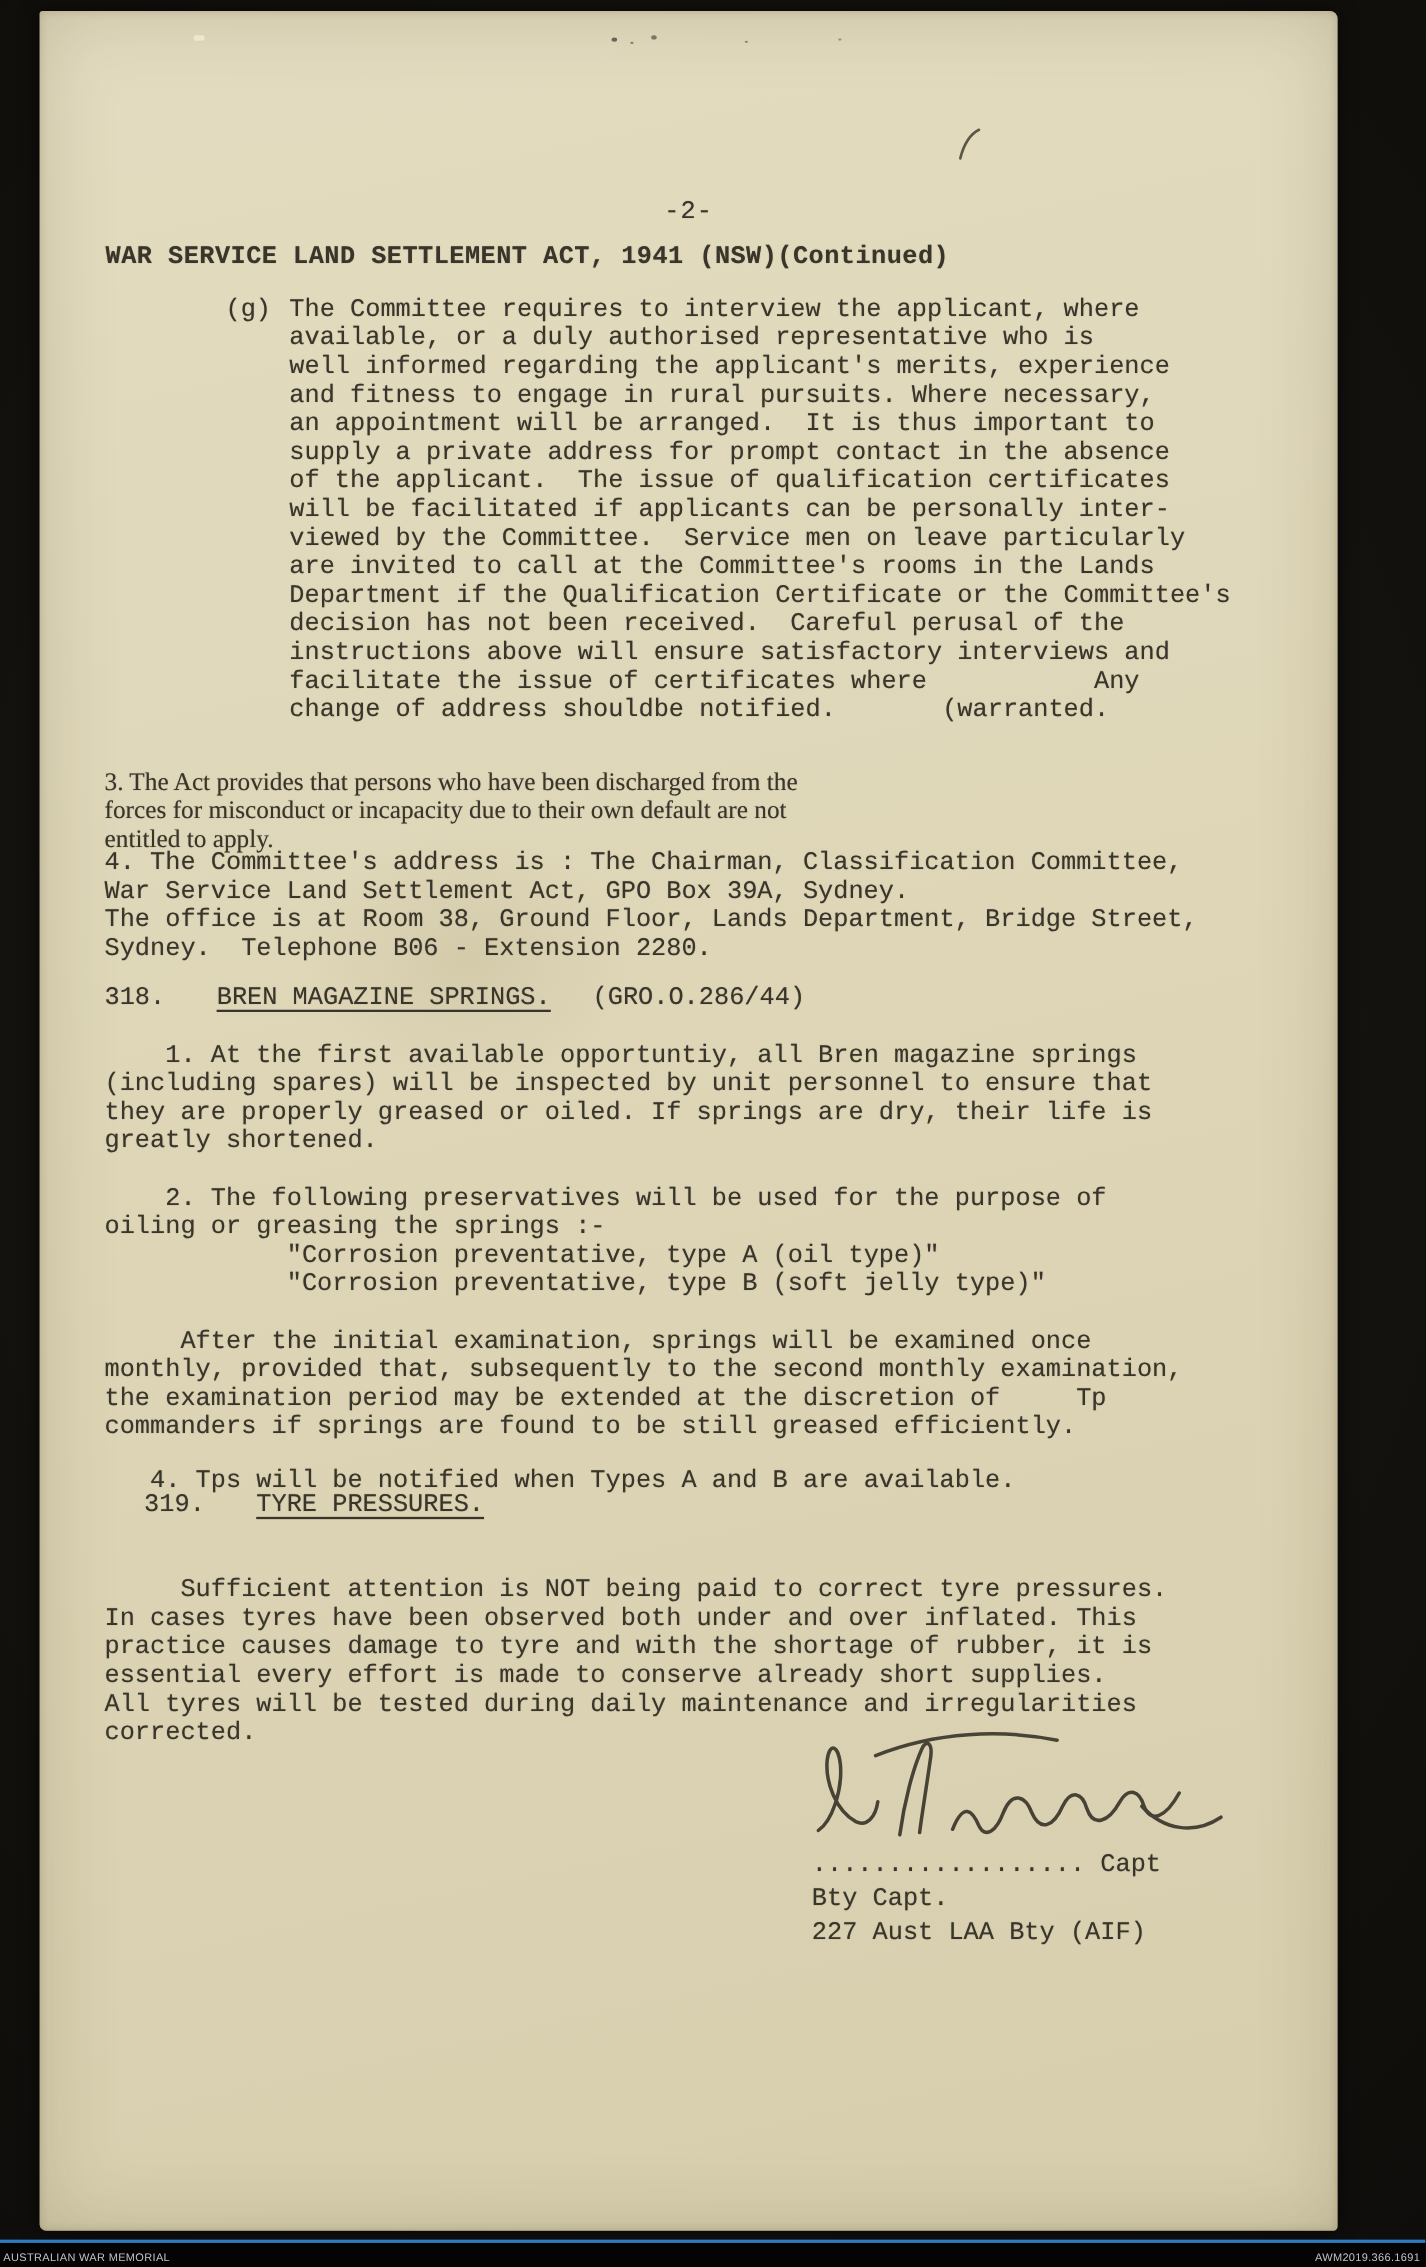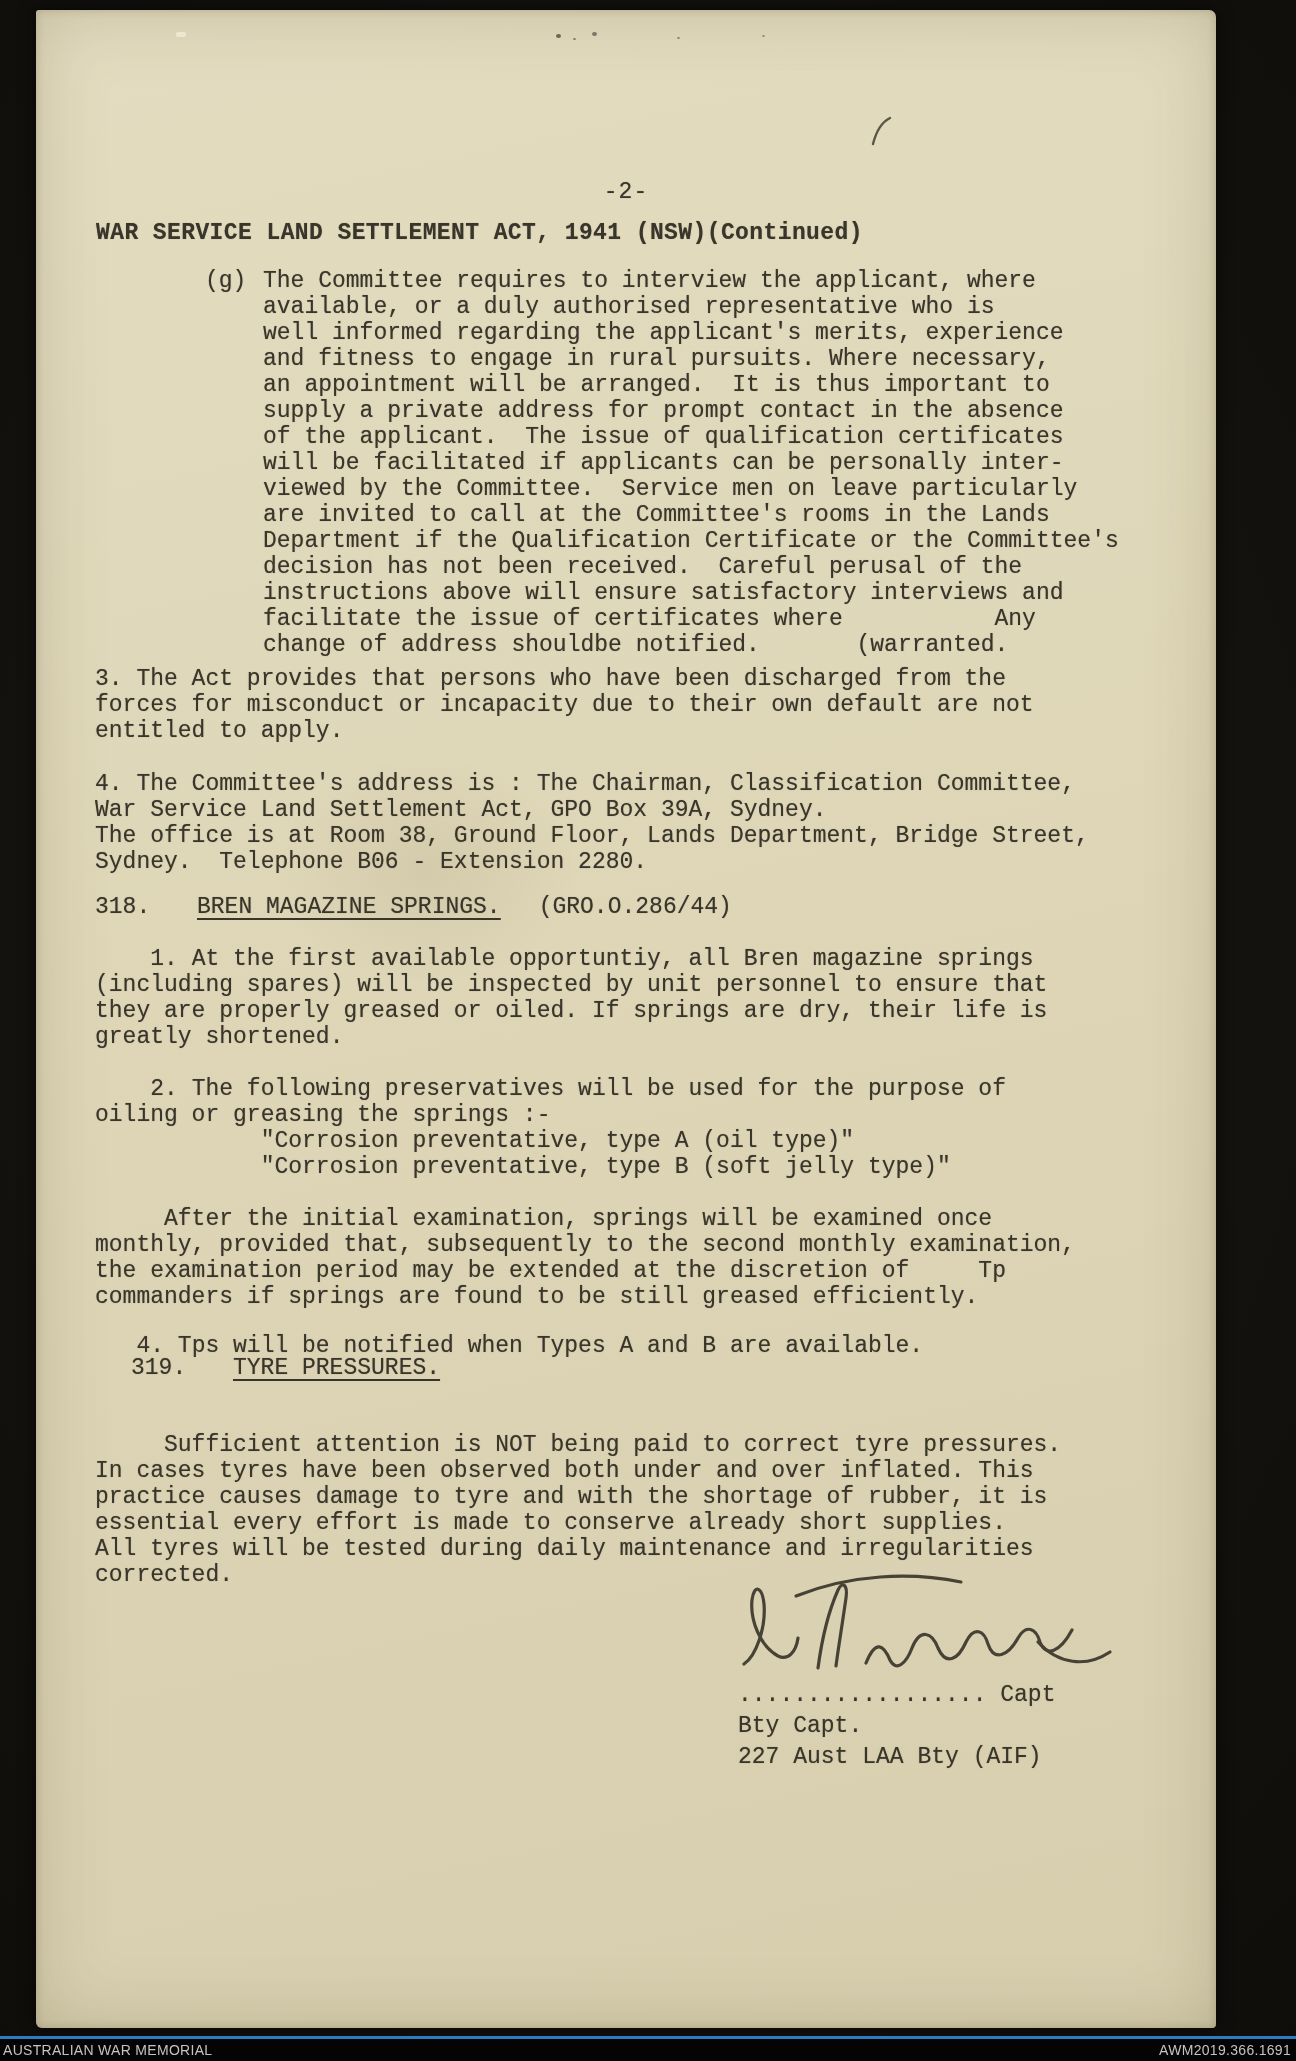--- a/index.html
+++ b/index.html
@@ -28,21 +28,21 @@
 
   .page-number { position: absolute; top: 169px; left: 0; width: 100%; text-align: center; letter-spacing: 1px; }
   .title {
     position: absolute; top: 210px; left: 60px;
     font-weight: bold; letter-spacing: .4px;
     text-underline-offset: 5px; text-decoration-thickness: 2px;
   }
   .para-g { top: 258px; left: 227px; width: 905px; }
   .g-label { position: absolute; left: -58px; top: 0; }
 
-  .b-para3 { top: 656px; left: 59px; }
+  .b-para3 { top: 688px; left: 59px; font-family: Liberation Serif, serif; }
   .b-para4 { top: 761px; left: 59px; }
 
   .heading { position: absolute; }
   .h-318 { top: 884px; left: 59px; }
   .h-319 { top: 1345px; left: 59px; margin-left: 36px; }
   .h-num { display: inline-block; width: 102px; }
   .h-title { text-decoration: underline; text-underline-offset: 5px; text-decoration-thickness: 1.5px; }
   .h-ref { margin-left: 38px; text-align: right; }
 
   .b-318-1 { top: 936px; left: 59px; }
@@ -70,21 +70,21 @@
     position: absolute; left: 180px; top: 700px; width: 420px; height: 320px;
     background: radial-gradient(closest-side, rgba(120,100,60,.10), rgba(120,100,60,0) 72%);
     border-radius: 50%;
   }
 
   .footer { position: absolute; left: 0; right: 0; bottom: 0; height: 25px; background: #040404; }
   .footer-line { position: absolute; top: 0; left: 0; right: 0; height: 3px; background: #2e7cc0; }
   .footer-text {
     position: absolute; left: 3px; right: 5px; bottom: 3px;
     display: flex; justify-content: space-between; align-items: flex-end;
-    font-family: "Liberation Sans", sans-serif; font-size: 14px;
+    font-family: "Liberation Sans", sans-serif; font-size: 10px;
     color: #c3c3c3; letter-spacing: .3px;
   }
 </style>
 </head>
 <body>
 
 <div class="stage">
 
   <div class="paper">
 

